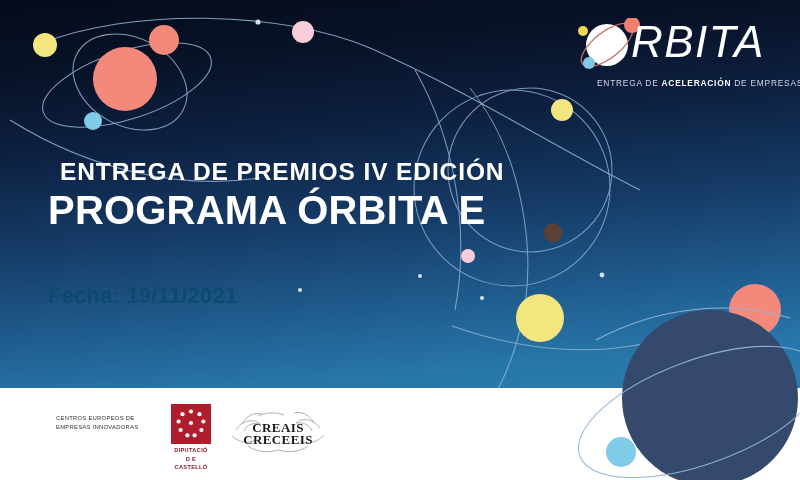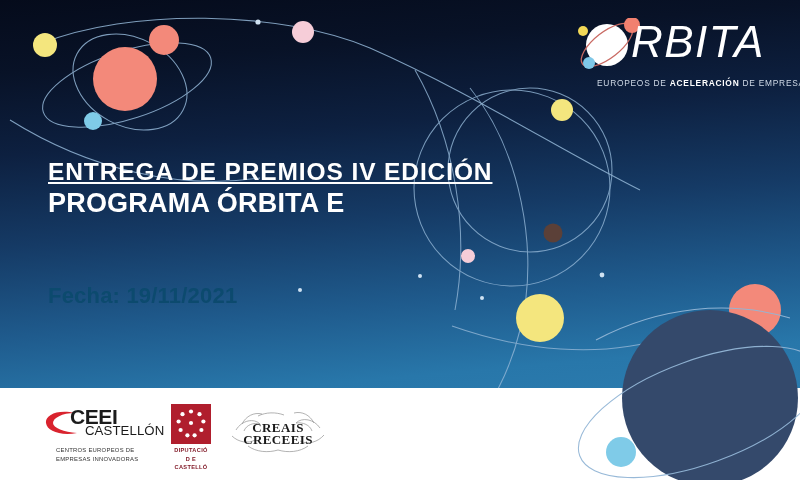--- a/index.html
+++ b/index.html
@@ -62,26 +62,25 @@
     left: 48px;
     top: 158px;
     width: 520px;
   }
   .kicker {
     font-size: 24.5px;
     font-weight: bold;
     letter-spacing: 0.9px;
     color: #ffffff;
     line-height: 1.12;
-    margin: 0 0 3px 0;
+    margin: 0 0 3px 12px;
     white-space: nowrap;
-    text-decoration: underline;
   }
   .title {
-    font-size: 27px;
+    font-size: 40px;
     font-weight: bold;
     letter-spacing: 0.2px;
     color: #ffffff;
     line-height: 1.14;
     margin: 0;
   }
   .title span { display: block; white-space: nowrap; }
 
   .details {
     position: absolute;
@@ -284,34 +283,27 @@
       <circle cx="32" cy="27" r="21" fill="#ffffff"></circle>
 
       <ellipse cx="32" cy="27" rx="31" ry="13" transform="rotate(-38 32 27)" fill="none" stroke="#c96a63" stroke-width="1.3"></ellipse>
 
       <circle cx="57" cy="7" r="8" fill="#f1806f"></circle>
       <circle cx="8" cy="13" r="5" fill="#f2d857"></circle>
       <circle cx="14" cy="45" r="6" fill="#7fc8e8"></circle>
     </svg>
     <div class="brand-word">RBITA</div>
     <div class="brand-tagline">
-      <span>EUROPEOS DE </span><b>ACELERACIÓN</b><span> DE EMPRESAS</span>
+      <span>ENTREGA DE </span><b>ACELERACIÓN</b><span> DE EMPRESAS</span>
     </div>
   </div>
 
   <div class="logos">
 
     <div class="logo-ceei">
-      <div class="ceei-row">
-        <svg class="ceei-swoosh" width="34" height="26" viewBox="0 0 34 26">
-          <path d="M31 3 C12 -1 1 6 2 13 C3 21 16 26 33 23 C20 22 9 18 9 13 C9 8 18 3 31 3 Z" fill="#d9232e"></path>
-        </svg>
-        <div class="ceei-main">CEEI</div>
-        <div class="ceei-sub">CASTELLÓN</div>
-      </div>
       <div class="ceei-tagline">
         <div>CENTROS EUROPEOS DE</div>
         <div>EMPRESAS INNOVADORAS</div>
       </div>
     </div>
 
     <div class="logo-dip">
       <svg class="dip-crest" width="40" height="40" viewBox="0 0 40 40">
         <rect x="0" y="0" width="40" height="40" fill="#b01e2d"></rect>
         <g fill="#ffffff">

